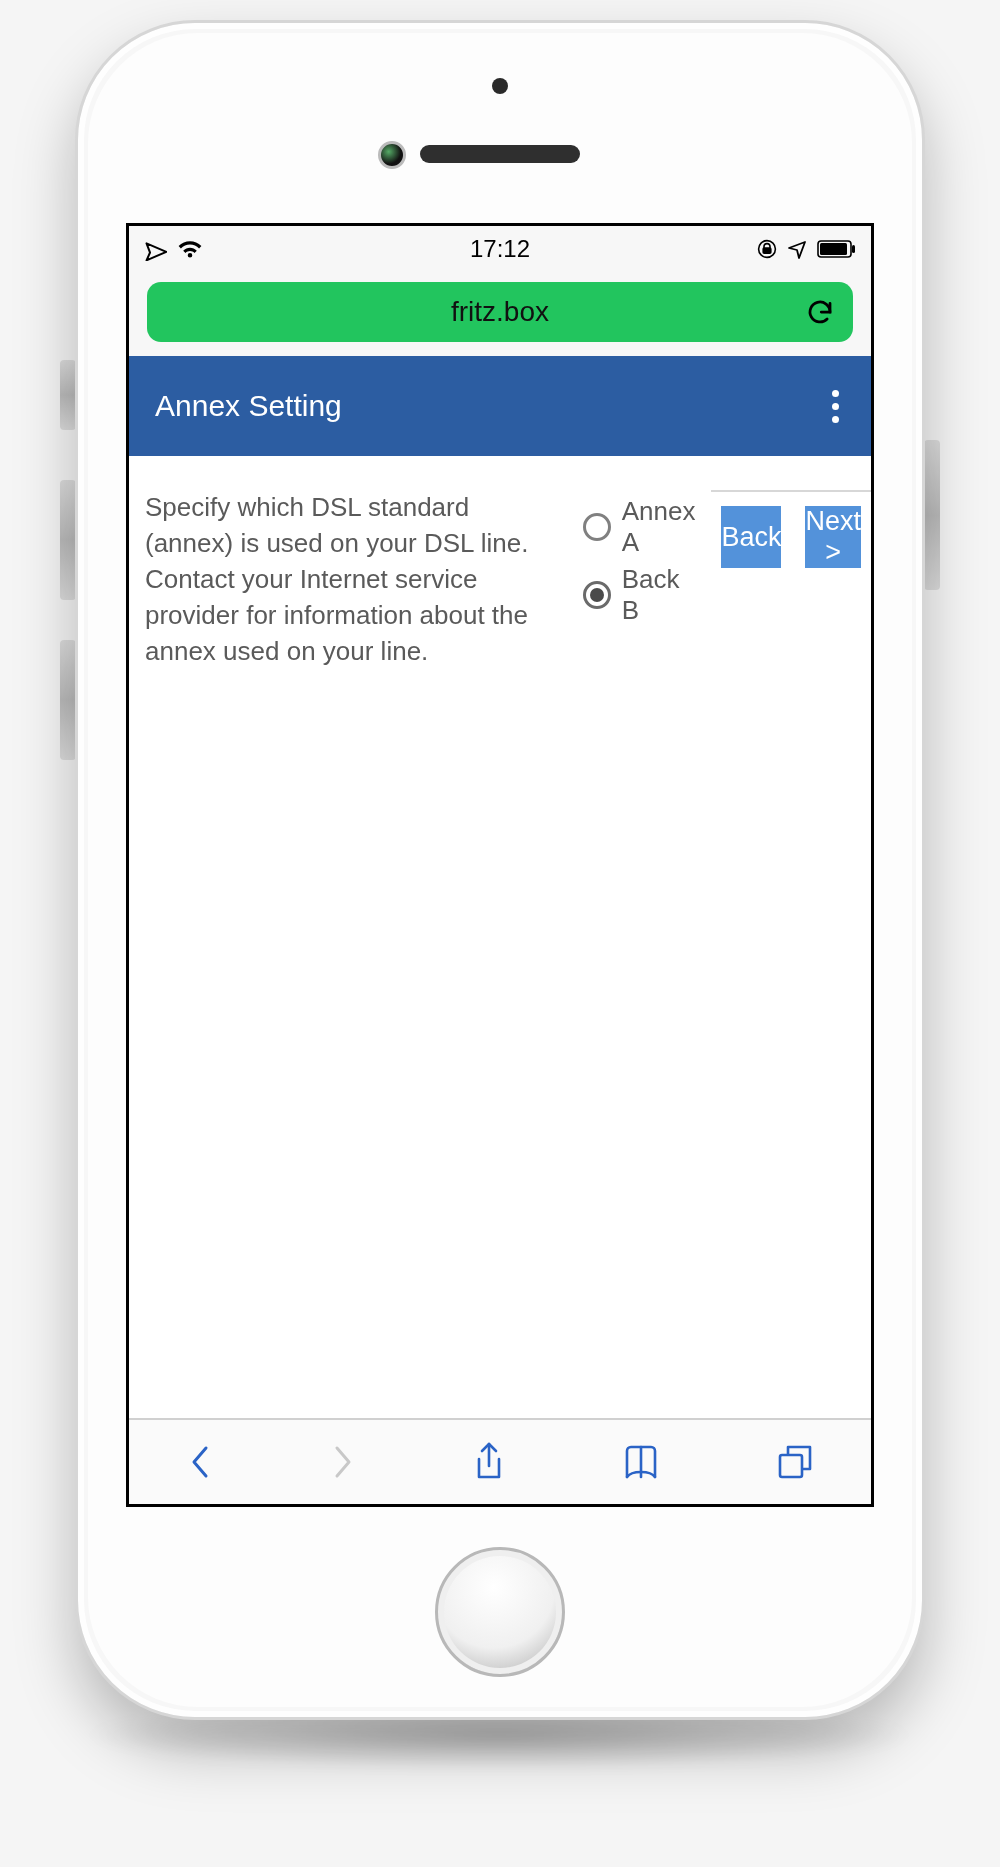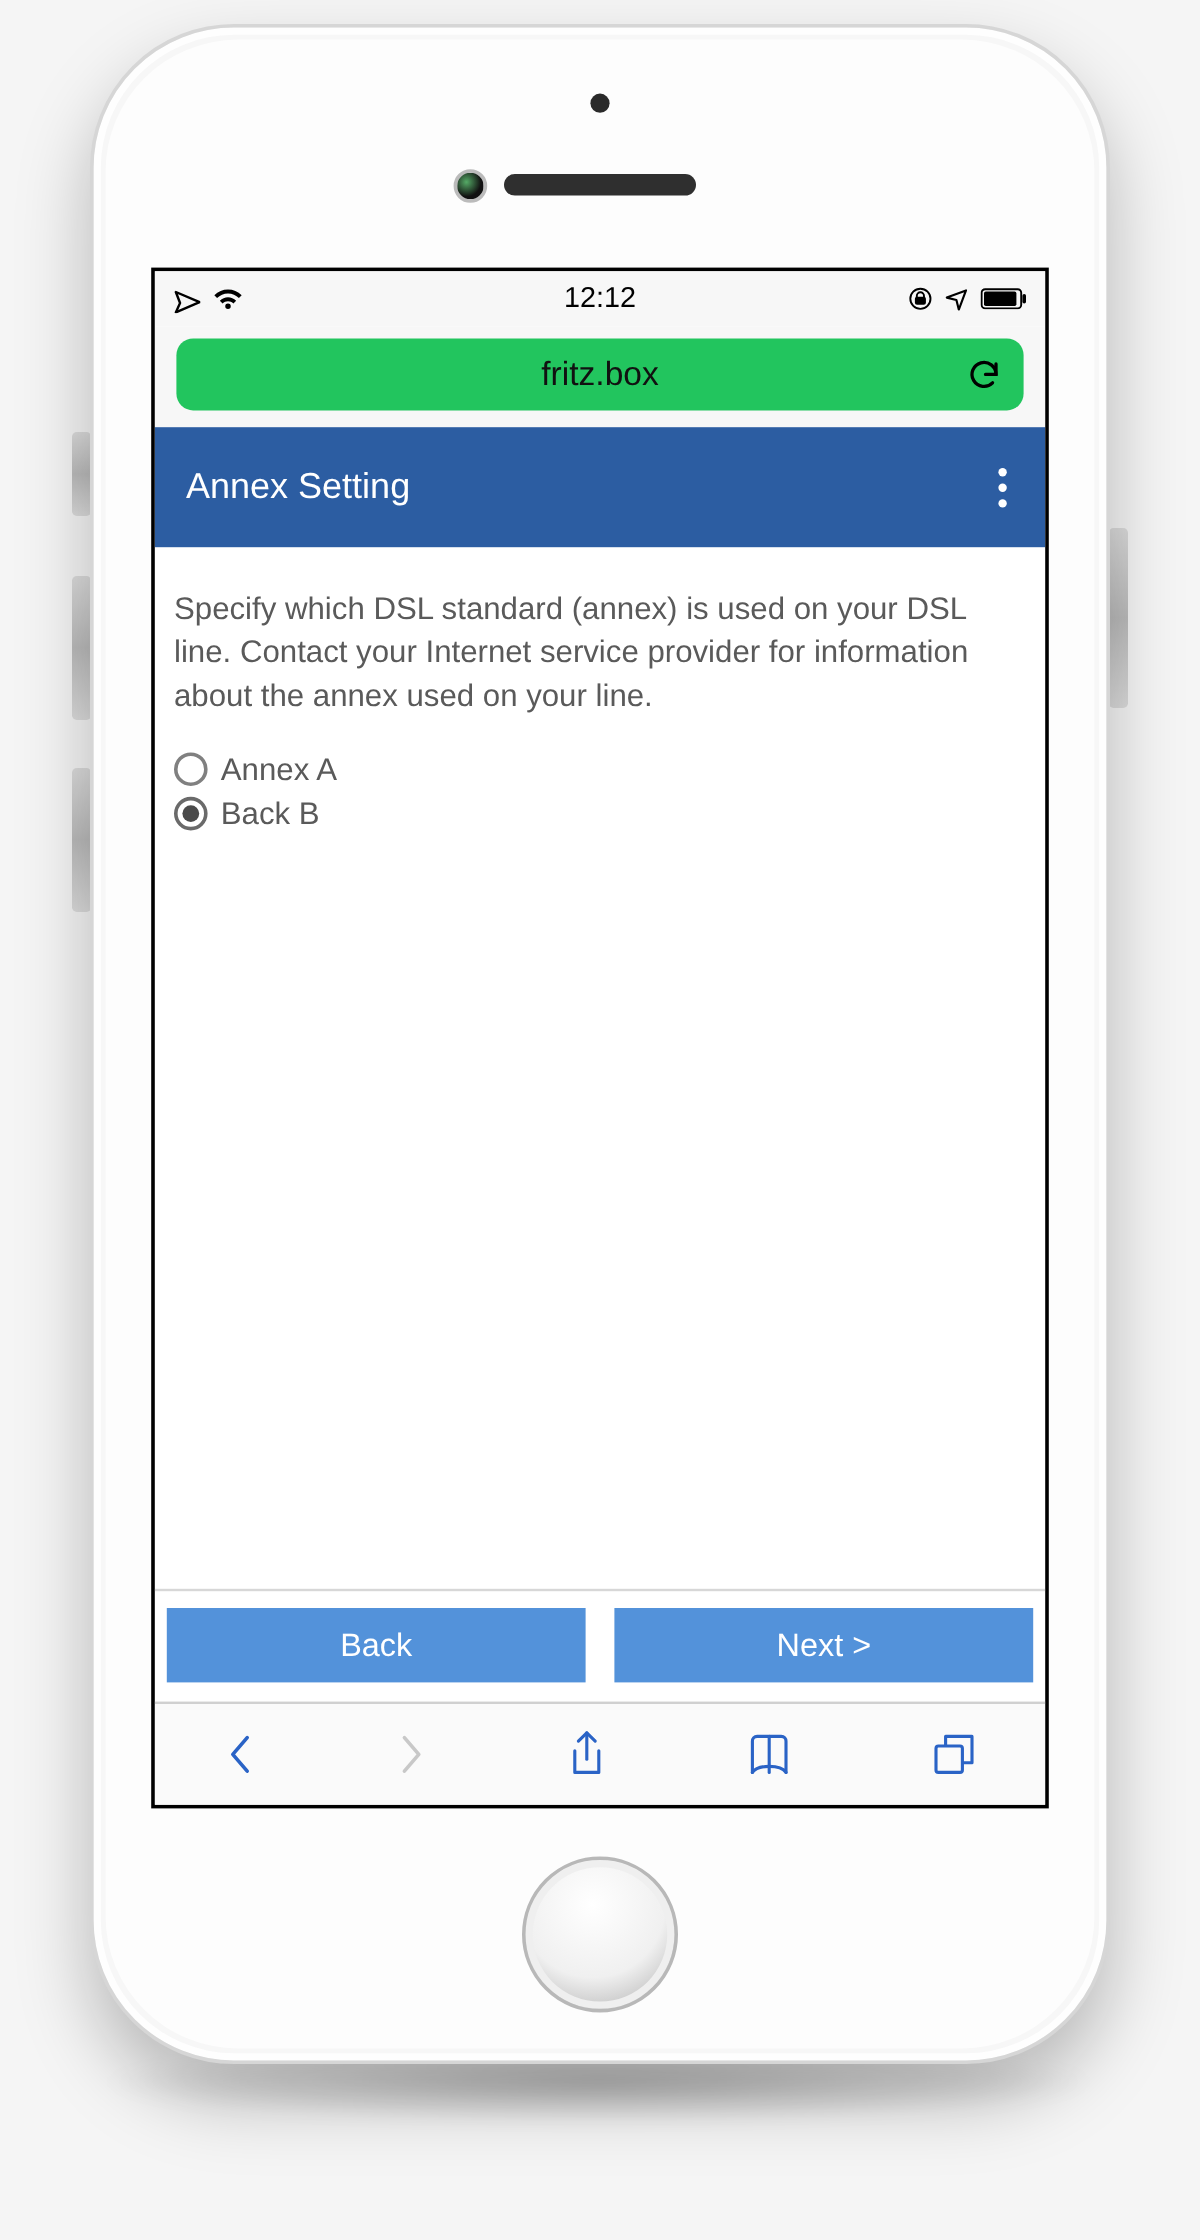--- a/index.html
+++ b/index.html
@@ -139,21 +139,21 @@
     gap: 48px;
   }
   .page-header .title { font-size: 30px; font-weight: 400; }
   .dots { display: flex; flex-direction: column; gap: 6px; padding: 6px; }
   .dots span { width: 7px; height: 7px; background: #fff; border-radius: 50%; }
 
   
   .content {
     flex: 1;
     display: flex;
-    flex-direction: column;
+    flex-direction: row;
     padding-top: 34px;
     border-radius: 32px;
   }
   .description {
     color: #5a5a5a;
     font-size: 26px;
     line-height: 1.38;
     padding: 0 16px 22px;
   }
   .radio-group { padding: 0 16px; }
@@ -228,21 +228,21 @@
             <svg width="24" height="24" viewBox="0 0 24 24" fill="none" stroke="#000" stroke-width="2" stroke-linejoin="round" stroke-linecap="round">
                 <path d="M2 14l20-8-8 20-3-8-9-4z" transform="rotate(45 12 12)"></path>
               </svg>
           </span>
           <span>
             <svg width="26" height="20" viewBox="0 0 26 20" fill="#000">
                 <path d="M13 18.5a2.3 2.3 0 100-4.6 2.3 2.3 0 000 4.6zM6.2 11.7l2.3 2.3c1.2-1.2 2.8-1.9 4.5-1.9s3.3.7 4.5 1.9l2.3-2.3C17.9 9.8 15.5 8.8 13 8.8S8.1 9.8 6.2 11.7zM1.6 7.1L3.9 9.4C6.3 7 9.5 5.6 13 5.6s6.7 1.4 9.1 3.8l2.3-2.3C21.3 3.9 17.3 2.3 13 2.3S4.7 3.9 1.6 7.1z"></path>
               </svg>
           </span>
         </div>
-        <div class="time">12:12</div>
+        <div class="time">17:12</div>
         <div class="right">
           <span>
             <svg width="20" height="20" viewBox="0 0 20 20" fill="none" stroke="#000" stroke-width="1.6">
                 <circle cx="10" cy="10" r="8.4"></circle>
                 <path d="M7 9V7.6a3 3 0 016 0V9"></path>
                 <rect x="6.2" y="9" width="7.6" height="5.2" rx="1" fill="#000"></rect>
               </svg>
           </span>
           <span>
             <svg width="20" height="20" viewBox="0 0 20 20" fill="none" stroke="#000" stroke-width="1.8" stroke-linejoin="round" stroke-linecap="round">

